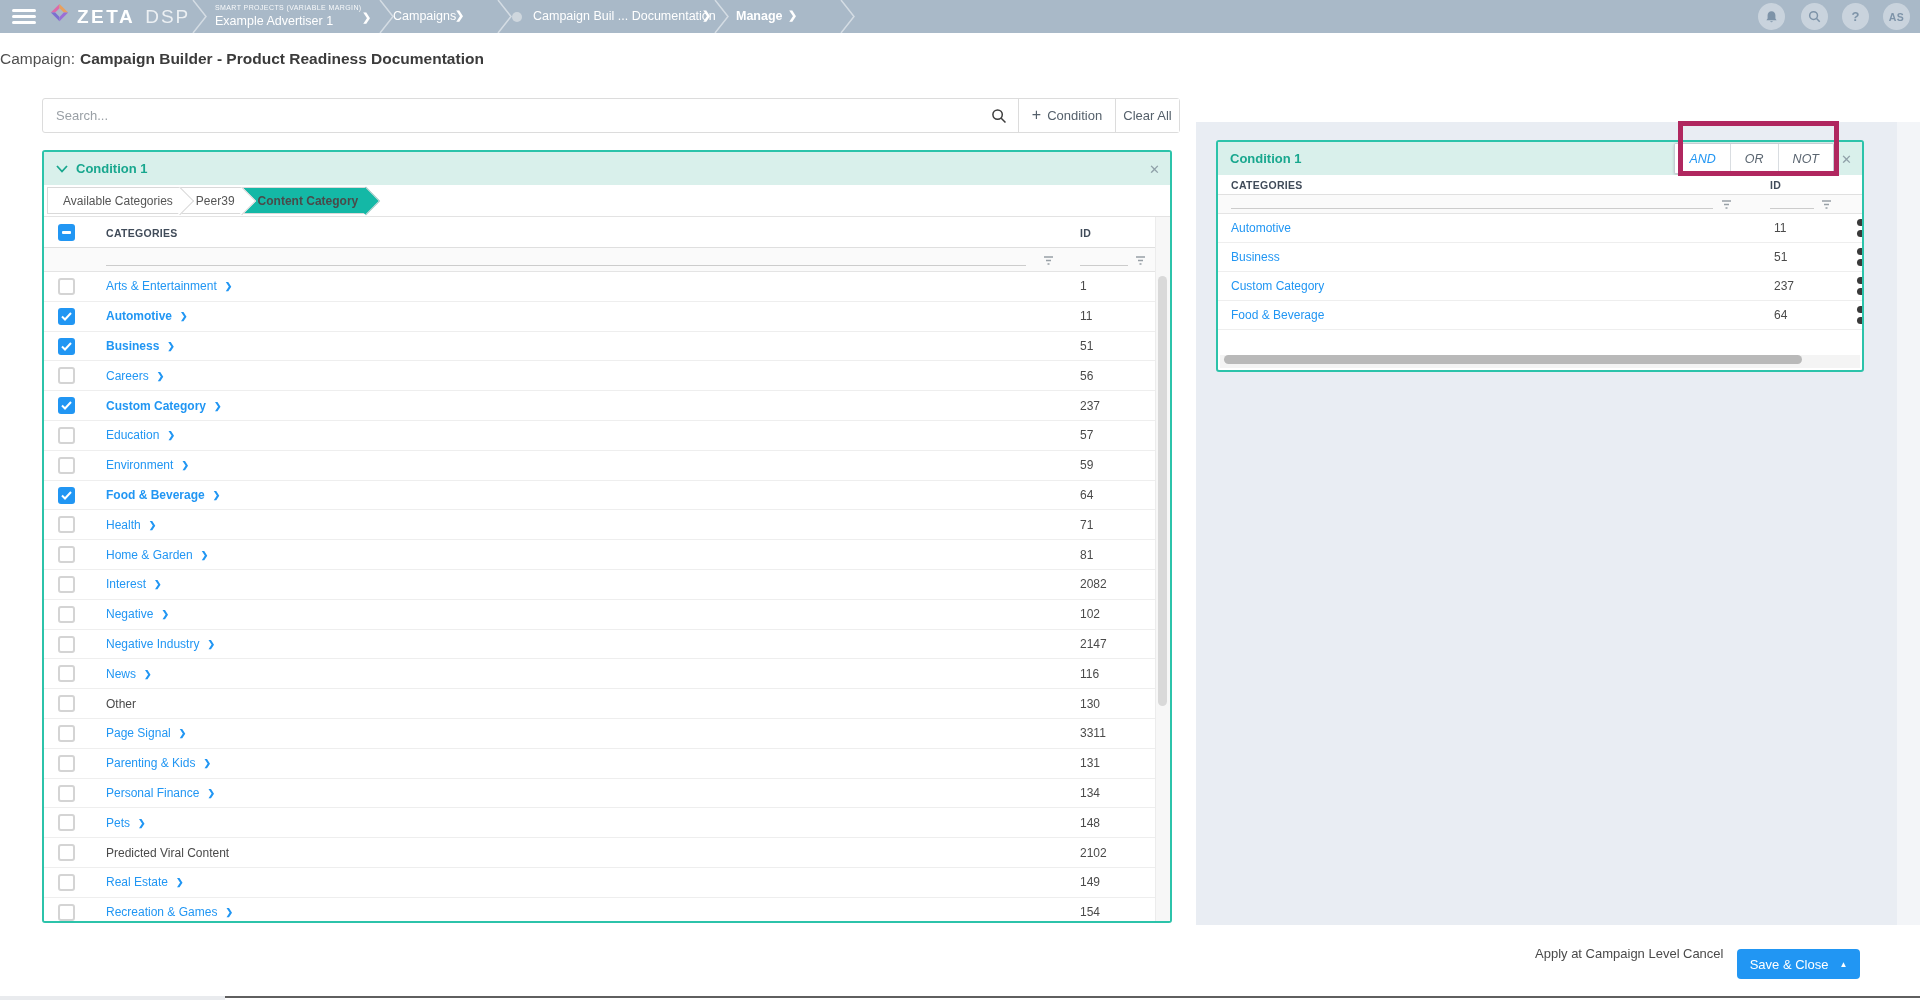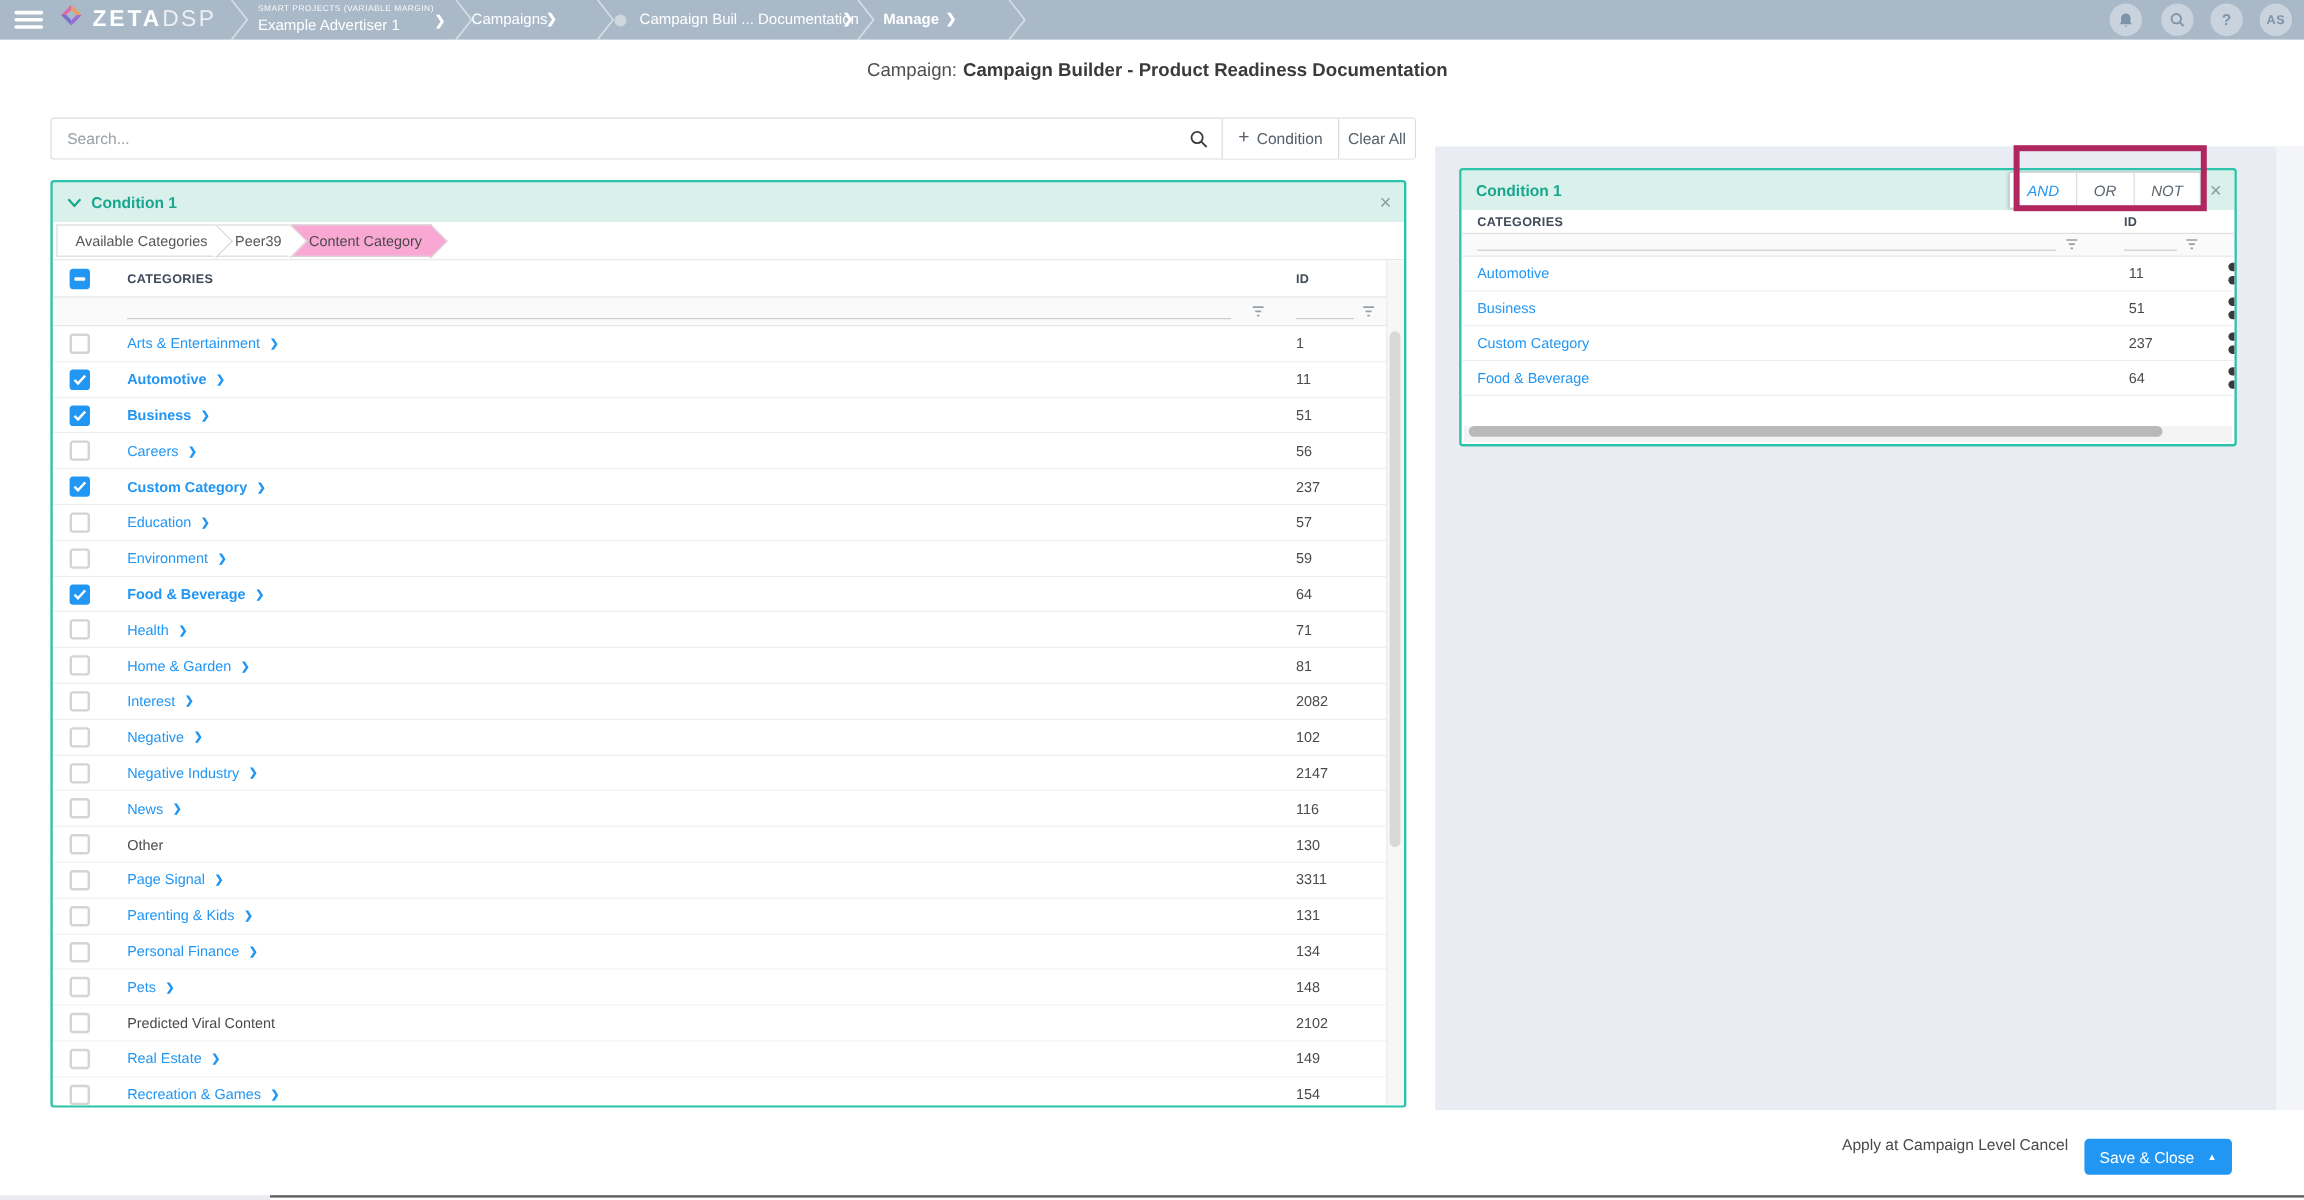--- a/index.html
+++ b/index.html
@@ -5,35 +5,35 @@
   * { box-sizing: border-box; margin: 0; padding: 0; }
   html,body { width:1920px; height:1000px; }
   body { font-family:"Liberation Sans", sans-serif; background:#fff; position:relative; overflow:hidden; }
 
   
   .navbar { position:absolute; left:0; top:0; width:1920px; height:33px; background:#a9b9c8; }
   .hamburger { position:absolute; left:12px; top:9px; width:24px; height:16px; cursor:pointer; }
   .hamburger div { height:2.6px; background:#fff; border-radius:2px; margin-bottom:3.6px; }
   .brand { position:absolute; left:48px; top:0; height:33px; display:flex; align-items:center; cursor:pointer; }
   .brand-zeta { font-size:19px; font-weight:bold; color:#fff; letter-spacing:2.5px; margin-left:6px; }
-  .brand-dsp { font-size:19px; color:rgba(255,255,255,0.78); letter-spacing:2px; }
+  .brand-dsp { font-size:19px; color:rgba(255,255,255,0.78); letter-spacing:2px; margin-left:10px; }
   .nav-sep { position:absolute; top:0; width:16px; height:33px; }
   .bc-caption { position:absolute; left:215px; top:4px; font-size:7px; letter-spacing:0.4px; color:rgba(255,255,255,0.92); }
   .bc-label { position:absolute; font-size:12.5px; color:#fff; top:14px; white-space:nowrap; cursor:pointer; }
   .bc-label.single { top:9px; }
   .bc-label.bold { font-weight:bold; }
   .bc-arrow { position:absolute; top:9px; font-size:11px; font-weight:bold; color:#fff; cursor:pointer; }
   .bc-dot { position:absolute; left:512px; top:12px; width:10px; height:10px; border-radius:50%; background:#cfd7de; }
   .nav-circle { position:absolute; top:3px; width:27px; height:27px; border-radius:50%; background:rgba(255,255,255,0.38);
     display:flex; align-items:center; justify-content:center; color:#7d93a8; cursor:pointer; }
   .nav-circle .q { font-size:13px; font-weight:bold; }
   .nav-circle .as { font-size:10.5px; font-weight:bold; letter-spacing:0.5px; }
 
   
-  .page-title { position:absolute; left:16px; top:50px; width:1897px; text-align:center; font-size:15.5px; color:#4f4f4f; }
+  .page-title { position:absolute; left:0; top:50px; width:1897px; text-align:left; font-size:15.5px; color:#4f4f4f; }
   .page-title b { color:#3b3b3b; margin-left:5px; }
 
   
   .toolbar { position:absolute; left:42px; top:98px; width:1138px; height:35px; background:#fff;
     border:1px solid #dcdcdc; border-radius:3px; display:flex; align-items:center; }
   .toolbar input { flex:1; height:100%; border:none; outline:none; font-size:13px; color:#444; padding-left:13px; background:transparent; }
   .toolbar input::placeholder { color:#9aa0a6; }
   .search-icon { width:38px; display:flex; justify-content:center; cursor:pointer; }
   .tb-btn { height:100%; border-left:1px solid #dcdcdc; display:flex; align-items:center; justify-content:center;
     font-size:13px; color:#55606b; cursor:pointer; background:#fff; }
@@ -55,21 +55,21 @@
 
   
   .panel-left { left:42px; top:150px; width:1130px; height:773px; }
   .cond-chevron { margin-right:8px; display:flex; cursor:pointer; }
   .tabs-row { height:32px; border-bottom:1px solid #e3e3e3; background:#fff; display:flex; align-items:center; padding-left:3px; position:relative; }
   .crumb { position:relative; height:27px; display:flex; align-items:center; padding:0 8px 0 15px;
     font-size:12px; color:#555; background:#fff; border-top:1px solid #d9d9d9; border-bottom:1px solid #d9d9d9; cursor:pointer; }
   .crumb:first-child { border-left:1px solid #d9d9d9; }
   .crumb::after { content:""; position:absolute; right:-9.5px; top:50%; width:19px; height:19px; margin-top:-9.5px;
     transform:rotate(45deg); border-top:1px solid #d9d9d9; border-right:1px solid #d9d9d9; background:inherit; }
-  .crumb.active { background:#f9a8d4; color:#4a4a4a; font-weight:normal;justify-content:center; }
+  .crumb.active { background:#14b8a6; color:#4a4a4a; font-weight:bold;justify-content:center; }
   .crumb span { position:relative; z-index:5; }
   .lt-head { height:31px; border-bottom:1px solid #dfdfdf; position:relative; background:#fff; }
   .cb { width:17px; height:17px; border-radius:3px; border:2px solid #d4d4d4; background:#fff; position:absolute; cursor:pointer; }
   .cb.blue { border:none; background:#2196f3; display:flex; align-items:center; justify-content:center; }
   .indet-bar { width:9px; height:2.5px; background:#fff; border-radius:1px; }
   .lt-filter { height:24px; background:#fafafa; border-bottom:1px solid #e4e4e4; position:relative; }
   .lt-body { position:relative; }
   .lt-row { height:29.8px; border-bottom:1px solid #eee; position:relative; background:#fff; }
   .lt-row .cb { left:14px; top:6px; }
   .lt-row .cb svg { display:none; }

